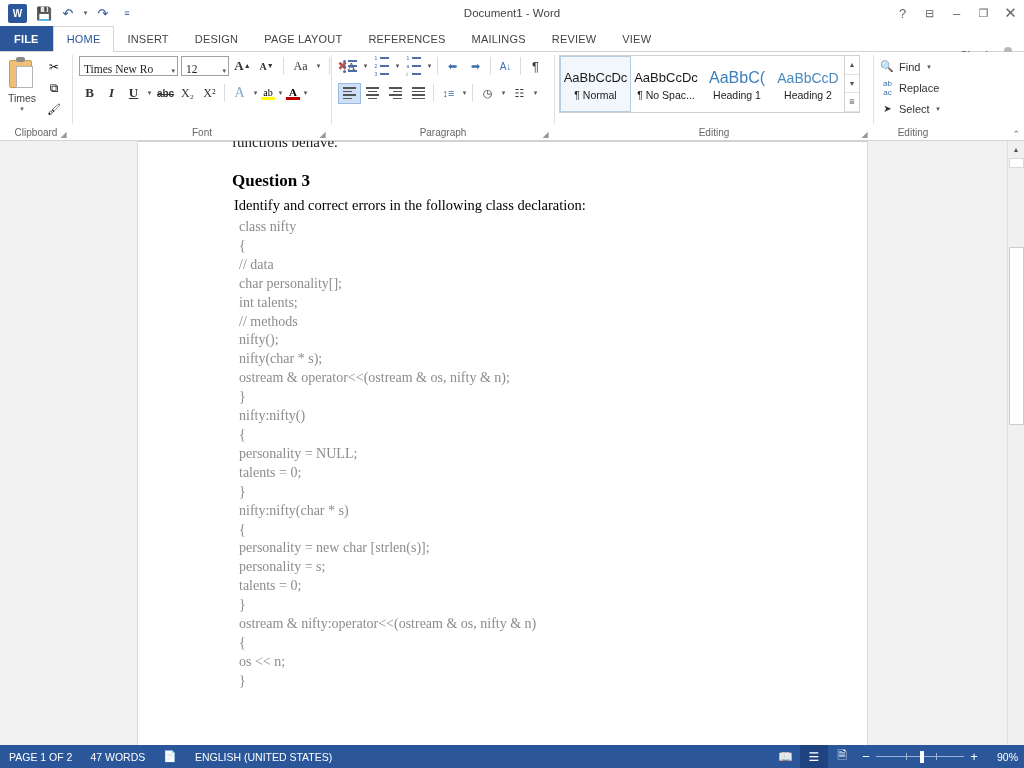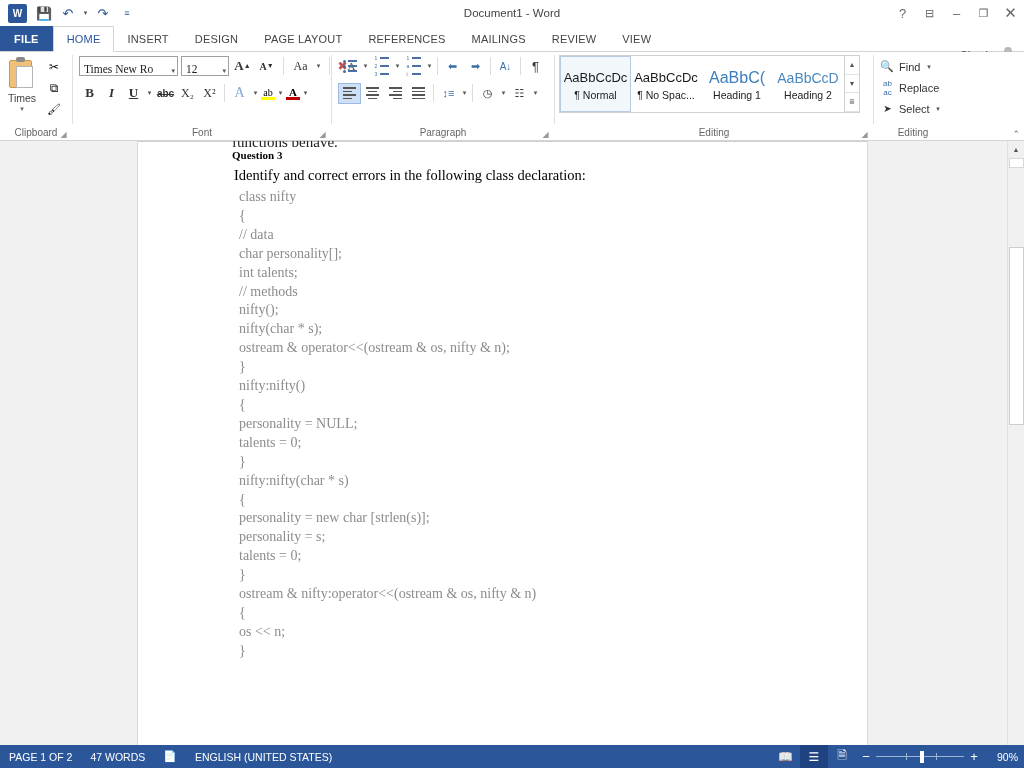--- a/index.html
+++ b/index.html
@@ -194,21 +194,21 @@
   }
   .page-top-rule { position:absolute; left:0; top:0; width:100%; height:1px; background:#cfcfcf; }
   .doctext {
     position: absolute; left: 94px; top: 0px; width: 560px;
     font-family: "Liberation Serif", serif;
   }
   .cutline {
     font-size: 15px; color: #222; height: 12px; overflow: hidden;
     line-height: 10px; margin-top: -4px;
   }
-  .q-title { font-size: 11px; font-weight: bold; color: #000; }
+  .q-title { font-size: 17px; font-weight: bold; color: #000; margin-top: 22px; }
   .q-prompt { font-size: 14.5px; font-weight: normal; color: #000; margin-top: 6px; padding-left: 2px; }
   .code { margin-top: 4px; padding-left: 7px; }
   .code div { font-size: 14px; color: #8c8c8c; line-height: 18.9px; white-space: pre; }
 
   
   .vsb {
     position: absolute; right: 0; top: 0; width: 17px; height: 604px;
     background: #f0f0f0; border-left: 1px solid #e0e0e0;
   }
   .vsb-up, .vsb-dn {

